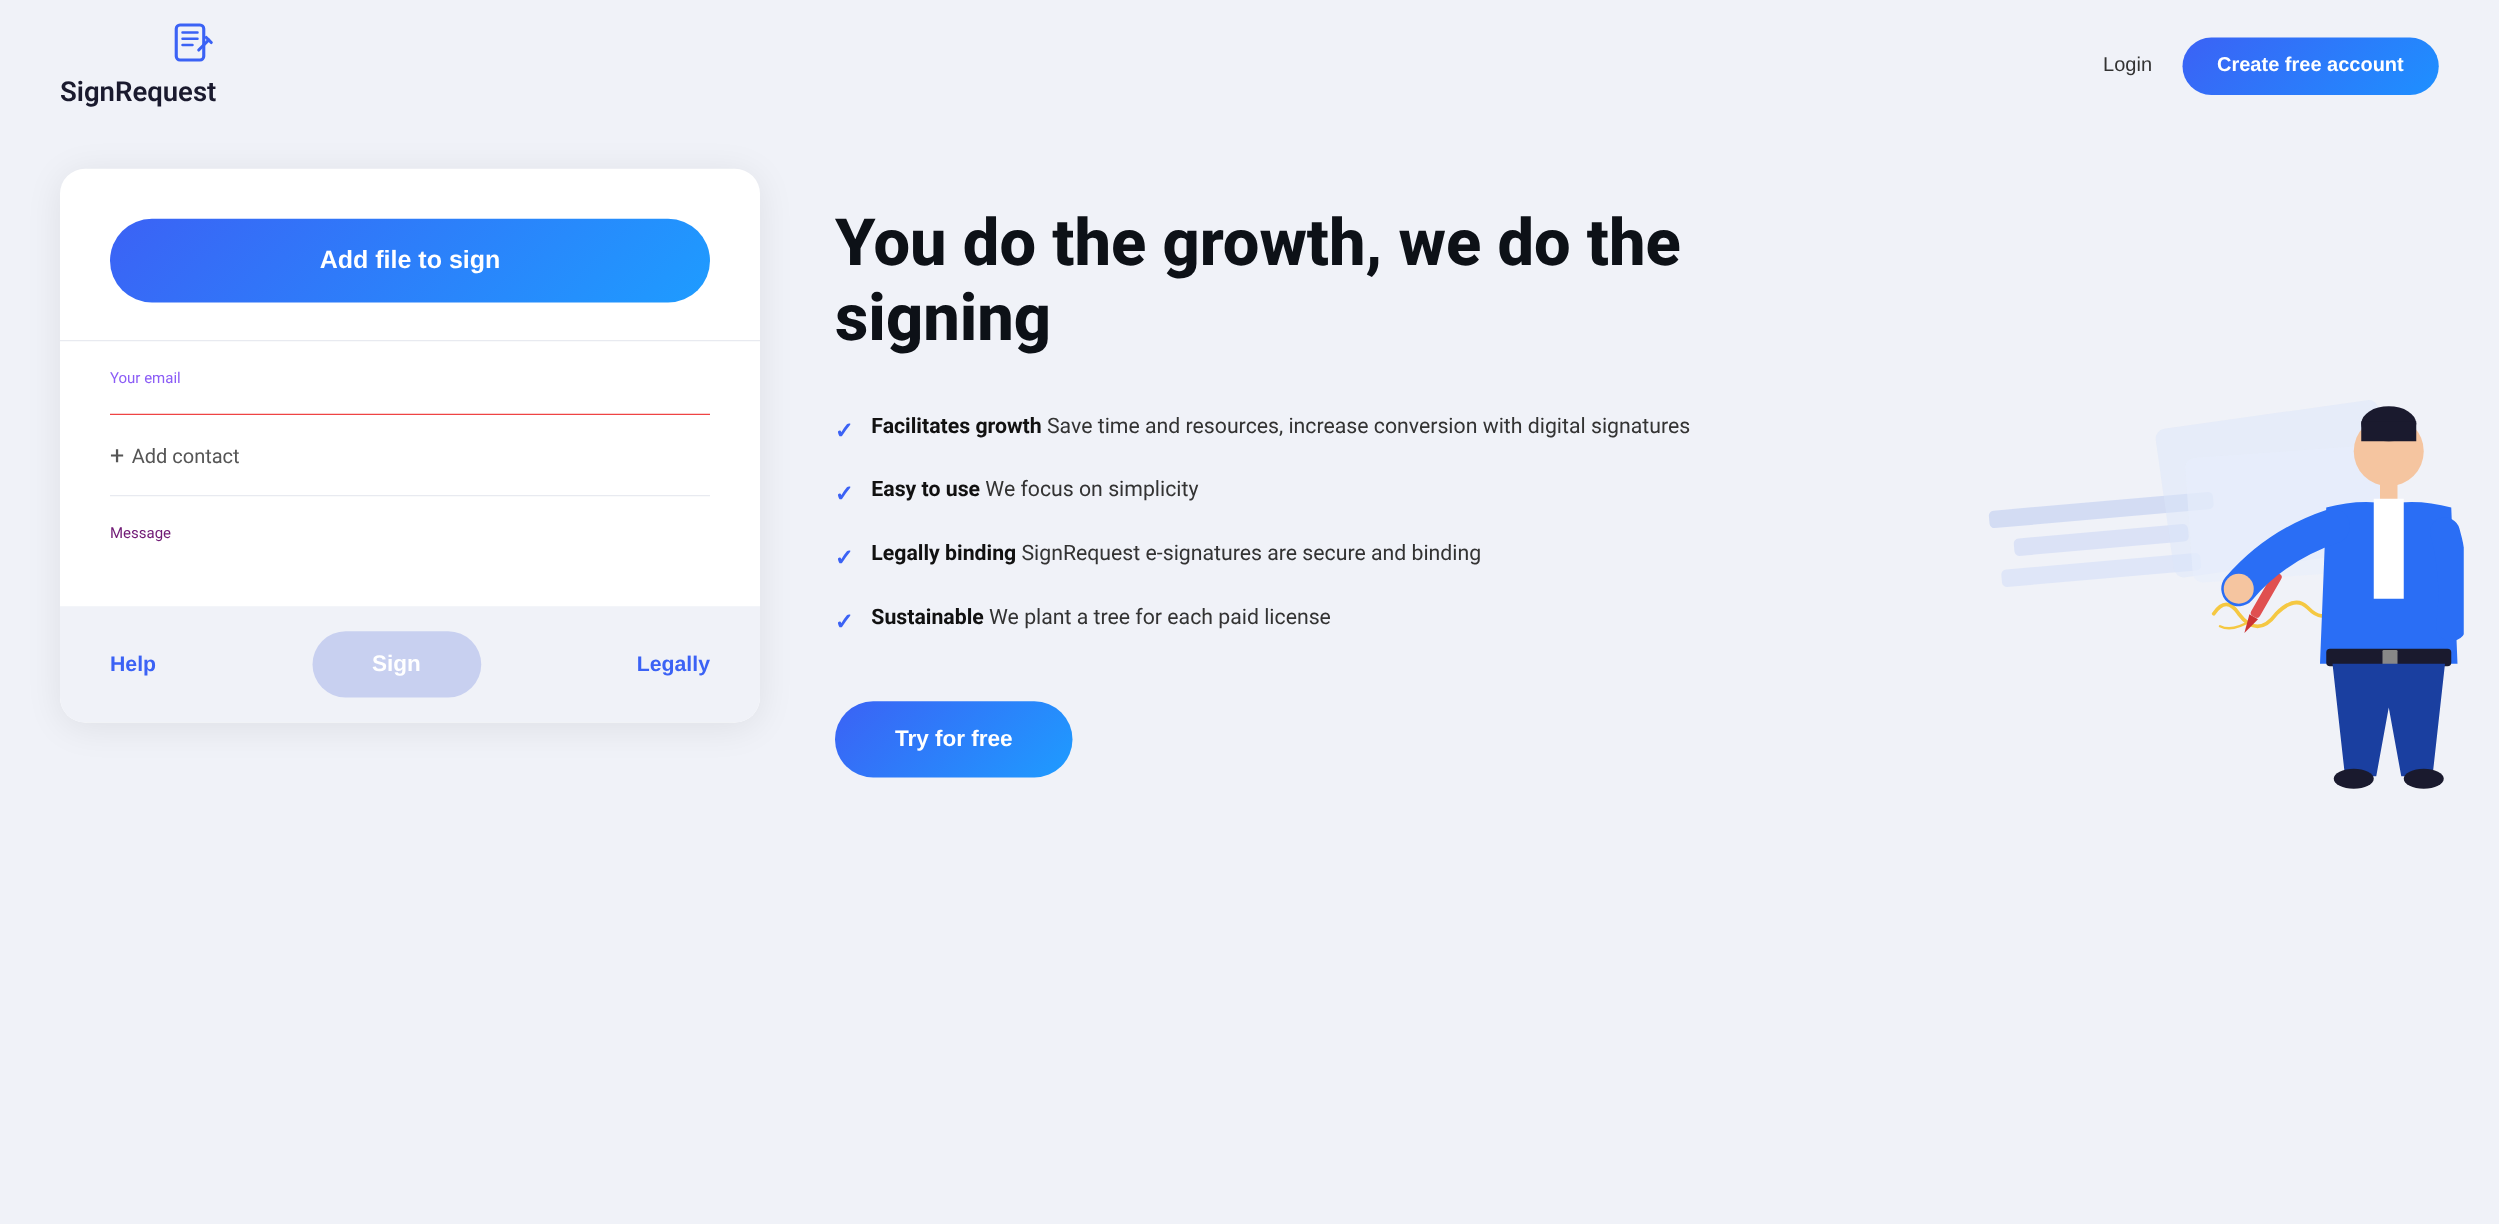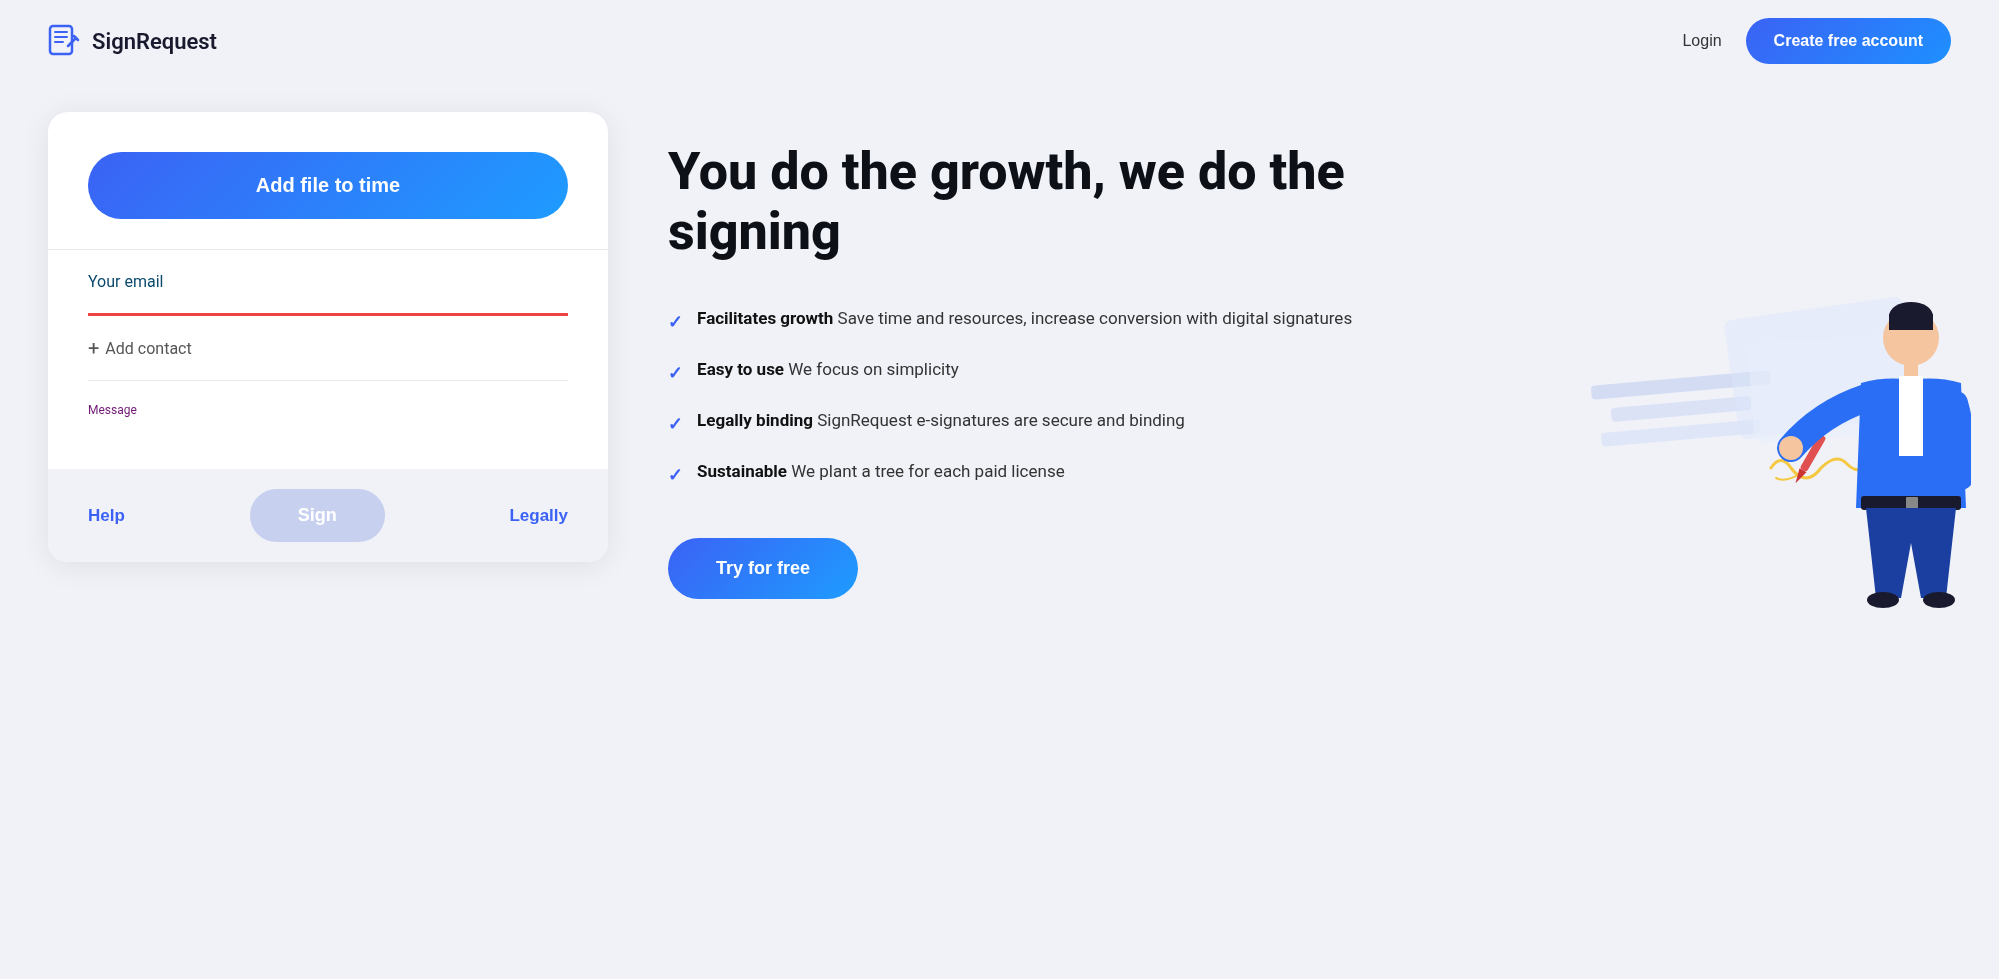--- a/index.html
+++ b/index.html
@@ -15,22 +15,23 @@
       background: #f0f2f8;
       display: flex;
       align-items: center;
       justify-content: space-between;
       padding: 18px 48px;
       position: relative;
       z-index: 10;
     }
     .logo-area {
       display: flex;
-      align-items: center;
+      align-items: flex-end;
       gap: 10px;
+      flex-direction: column;
     }
     .logo-icon {
       width: 34px;
       height: 34px;
       color: #3b62f5;
     }
     .logo-text {
       font-size: 22px;
       font-weight: 600;
       color: #1a1a2e;
@@ -96,23 +97,23 @@
       text-align: center;
       margin-bottom: 30px;
     }
     .form-divider {
       border: none;
       border-top: 1px solid #e8eaf0;
       margin: 0 -40px;
     }
     .form-field {
       padding: 22px 0;
-      border-bottom: 3px solid #ef4444;
-      font-size: 16px;
-      color: #0c4a6e;
+      border-bottom: 1px solid #ef4444;
+      font-size: 12px;
+      color: #8b5cf6;
       cursor: text;
     }
     .add-contact-row {
       padding: 22px 0;
       border-bottom: 1px solid #e8eaf0;
       font-size: 16px;
       color: #555;
       display: flex;
       align-items: center;
       gap: 6px;
@@ -247,21 +248,21 @@
   <nav class="header-nav">
     <button class="login-btn">Login</button>
     <button class="create-account-btn">Create free account</button>
   </nav>
 </header>
 
 <main class="main-content">
 
   <div class="form-card">
     <div class="form-card-inner">
-      <button class="add-file-btn">Add file to time</button>
+      <button class="add-file-btn">Add file to sign</button>
       <hr class="form-divider">
       <div class="form-field">Your email</div>
       <div class="add-contact-row">
         <span class="add-contact-plus">+</span>
         <span>Add contact</span>
       </div>
       <div class="message-field">Message</div>
     </div>
     <div class="form-footer">
       <button class="help-btn">Help</button>

